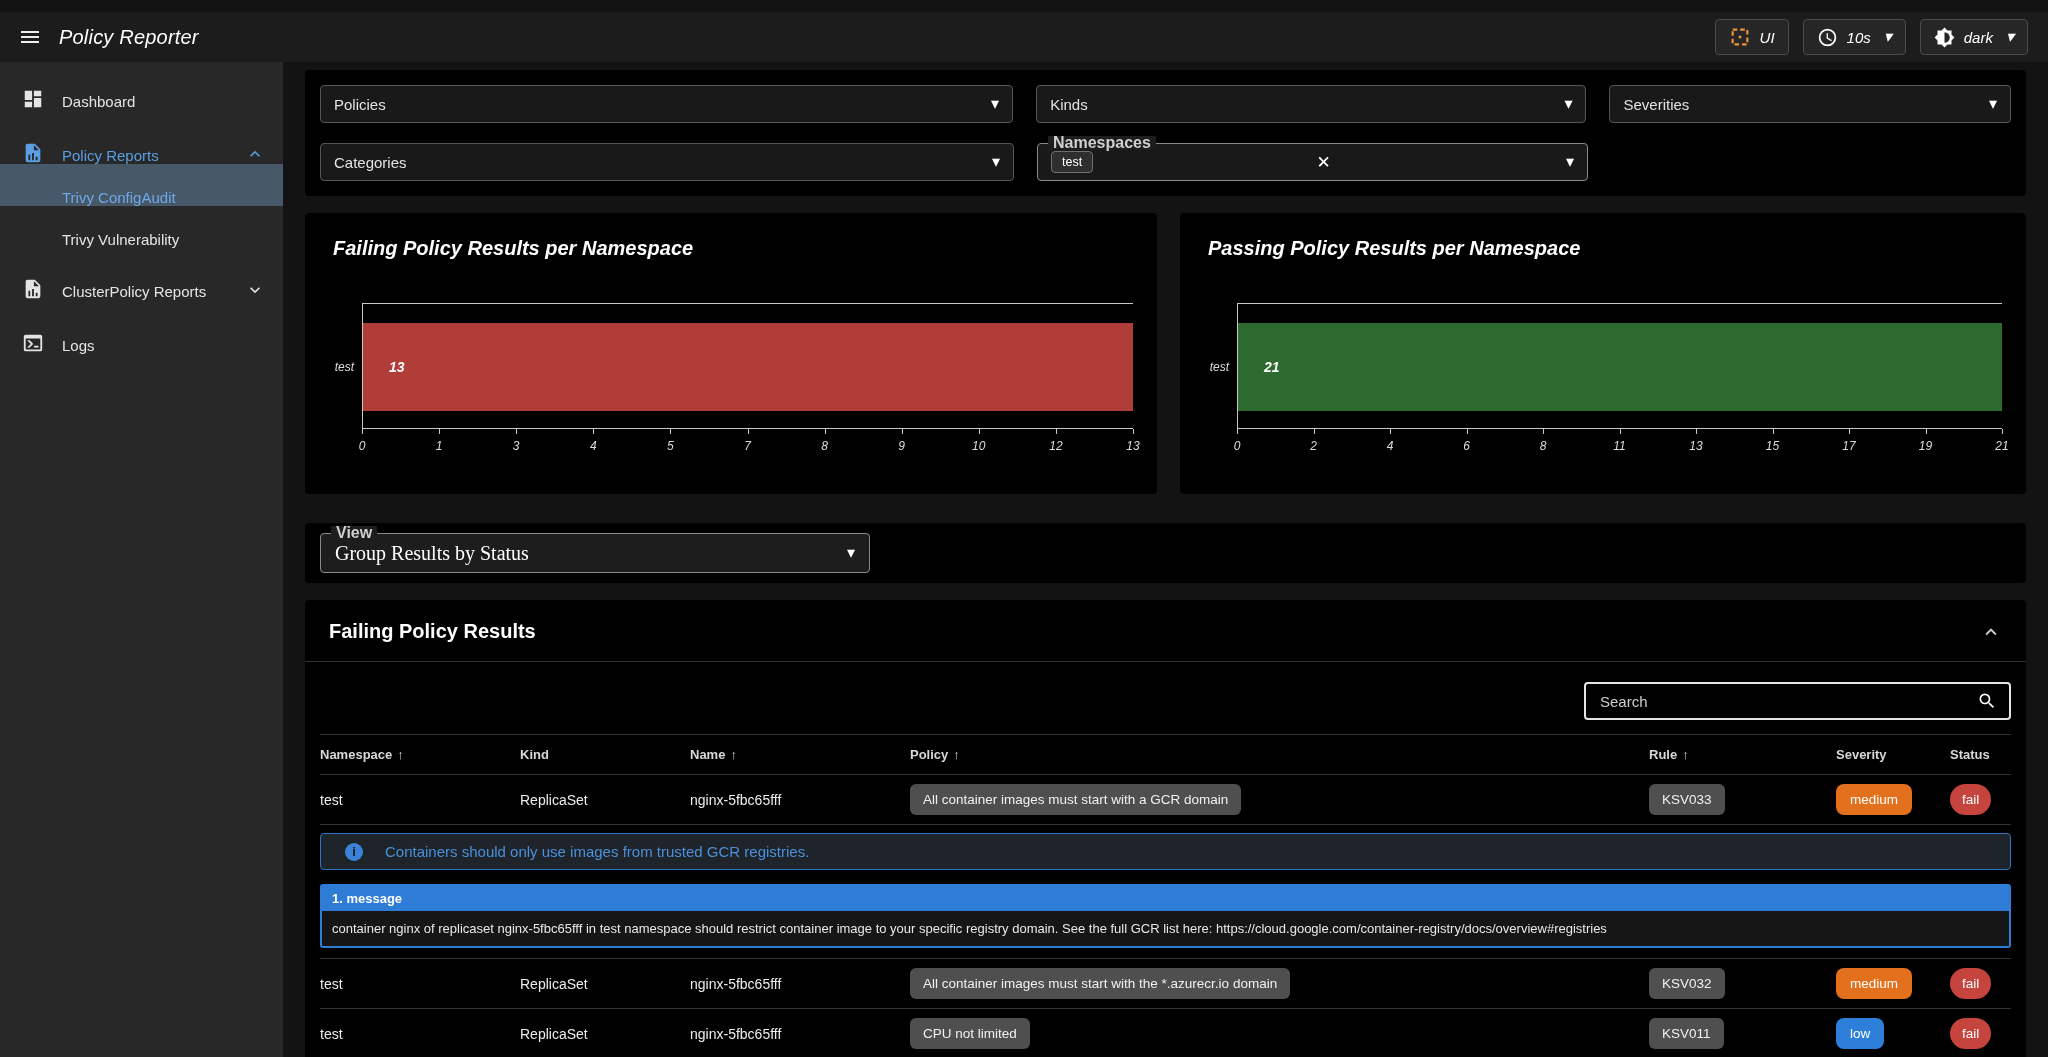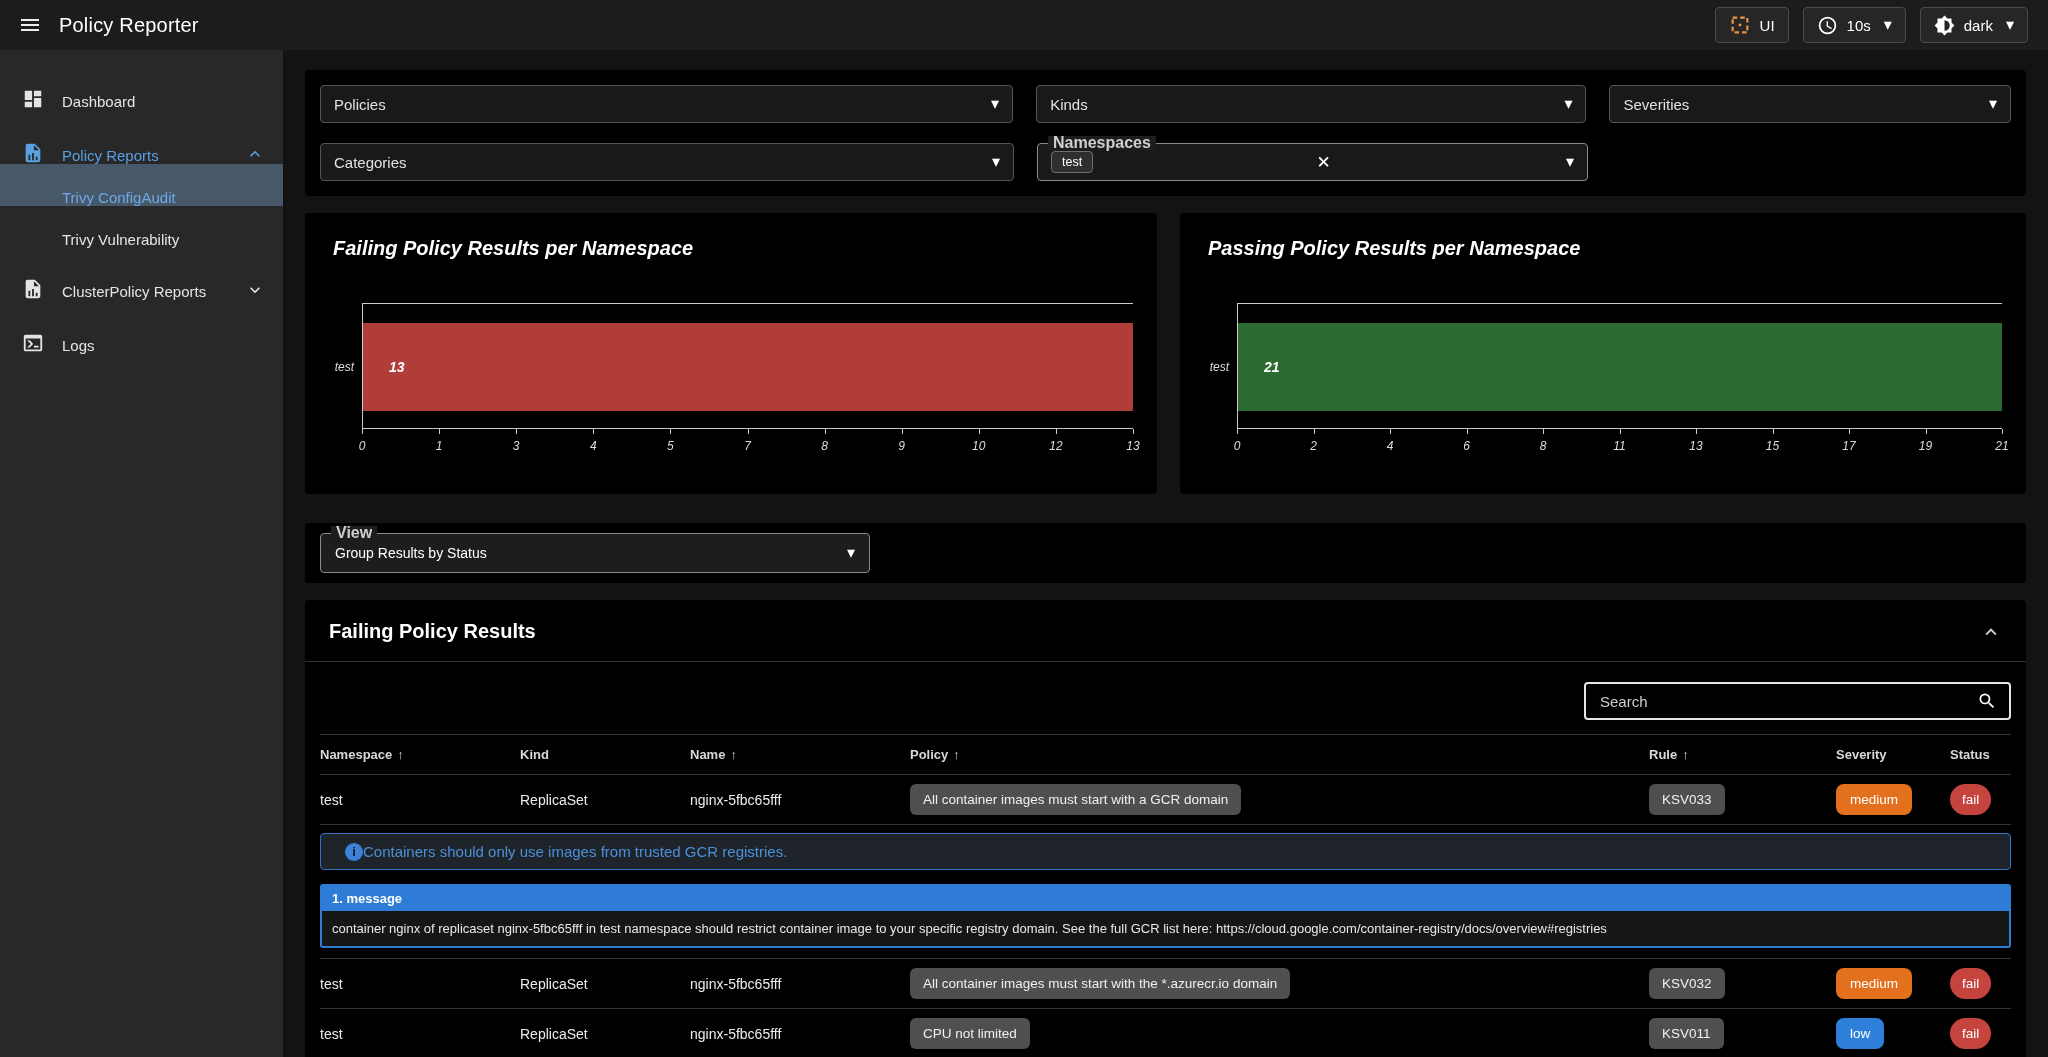--- a/index.html
+++ b/index.html
@@ -5,22 +5,22 @@
   * { box-sizing: border-box; }
   html,body { margin:0; padding:0; }
   body {
     width:2048px; height:1057px; position:relative; overflow:hidden;
     background:#131313; color:#e8e8e8;
     font-family:"Liberation Sans", sans-serif;
   }
   svg { display:block; }
 
   
-  .topbar { position:absolute; top:0; left:0; width:100%; height:50px;
-    background:#1c1c1c; display:flex; align-items:center; z-index:10; }
+  .topbar { position:absolute; top:12px; left:0; width:100%; height:50px;
+    background:#1c1c1c; display:flex; align-items:center; z-index:10;font-style:italic; }
   .hamburger { margin-left:18px; color:#eee; cursor:pointer; }
   .app-title { font-size:20px; color:#fff; margin-left:17px; letter-spacing:.2px; }
   .topbar-right { margin-left:auto; display:flex; gap:14px; margin-right:20px; align-items:center; }
   .tb-btn { height:36px; display:flex; align-items:center; gap:9px; padding:0 13px;
     border:1px solid #4b4b4b; border-radius:4px; background:#262626; color:#fff;
     font-size:15px; cursor:pointer; }
   .caret { font-size:16px; color:#fff; line-height:1; margin-left:4px; }
 
   
   .sidebar { position:absolute; top:50px; left:0; width:283px; bottom:0;
@@ -70,21 +70,21 @@
     display:flex; align-items:center; justify-content:flex-end; font-size:12px; color:#ddd; }
   .ticks { position:absolute; left:57px; right:24px; top:216px; height:34px; }
   .tmark { position:absolute; width:1px; height:5px; background:#c9c9c9; top:0; }
   .tlabel { position:absolute; transform:translateX(-50%); font-size:12px; color:#ddd; top:10px; }
 
   
   .view-card { margin-top:29px; height:60px; position:relative; }
   .view-select { position:absolute; left:15px; top:10px; width:550px; height:40px;
     border:1px solid #8a8a8a; border-radius:4px; display:flex; align-items:center;
     padding:0 14px; cursor:pointer; background:#1d1d1d; }
-  .view-value { font-size:14px; color:#fff; }
+  .view-value { font-size:20px; color:#fff;font-family:Liberation Serif, serif; }
 
   
   .results-card { margin-top:17px; position:relative; min-height:520px; }
   .res-header { display:flex; align-items:center; padding:20px 24px 18px 24px; border-bottom:1px solid #333; }
   .res-title { font-size:20px; font-weight:bold; color:#fff; }
   .res-chev { margin-left:auto; color:#ccc; cursor:pointer; }
   .res-toolbar { height:72px; position:relative; }
   .search { position:absolute; right:15px; top:20px; width:427px; height:38px;
     border:2px solid #e5e5e5; border-radius:4px; display:flex; align-items:center; padding:0 12px; }
   .search input { background:transparent; border:none; outline:none; color:#ddd;
@@ -105,21 +105,21 @@
   .sev-low { background:#2d7fd9; }
   .status-fail { display:inline-block; background:#c5443e; border-radius:17px;
     padding:8px 12px; font-size:13.5px; color:#fff; }
 
   .detail { padding:8px 0 10px 0; border-bottom:1px solid #333; }
   .alert { height:37px; border:1px solid #3173c4; border-radius:4px; background:#1f242b;
     display:flex; align-items:center; margin-bottom:14px; }
   .info-icon { width:18px; height:18px; border-radius:50%; background:#3b82d8; color:#141a22;
     font-size:13px; font-weight:bold; display:flex; align-items:center; justify-content:center;
     margin-left:24px; font-style:normal; }
-  .alert-text { color:#4a90d9; font-size:15px; }
+  .alert-text { color:#4a90d9; font-size:15px; margin-left:22px; }
   .msg-panel { border:2px solid #2e7cd6; border-radius:3px; overflow:hidden; }
   .msg-head { background:#2e7cd6; color:#fff; font-size:13px; font-weight:bold; padding:5px 10px; }
   .msg-body { background:#161616; color:#e8e8e8; font-size:13px; padding:10px 10px; }
 </style>
 </head>
 <body>
 
 <header class="topbar">
   <span class="hamburger">
     <svg width="24" height="24" viewBox="0 0 24 24" fill="currentColor">

